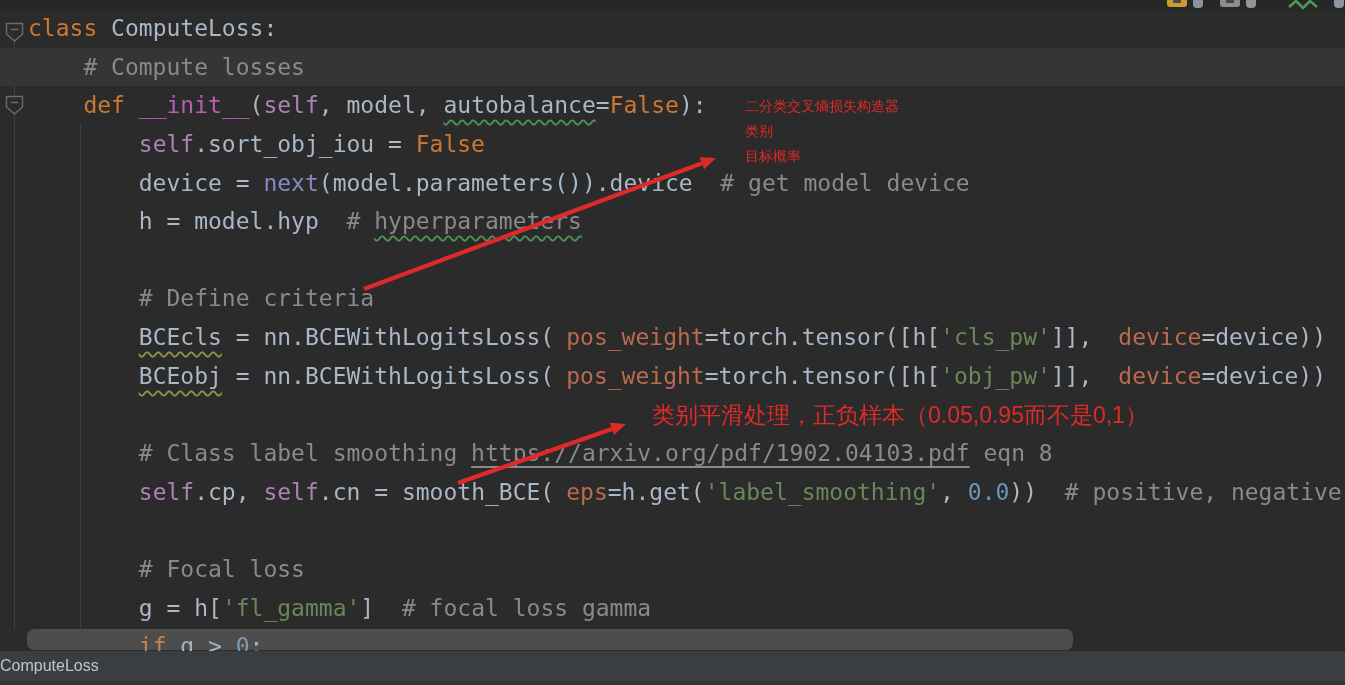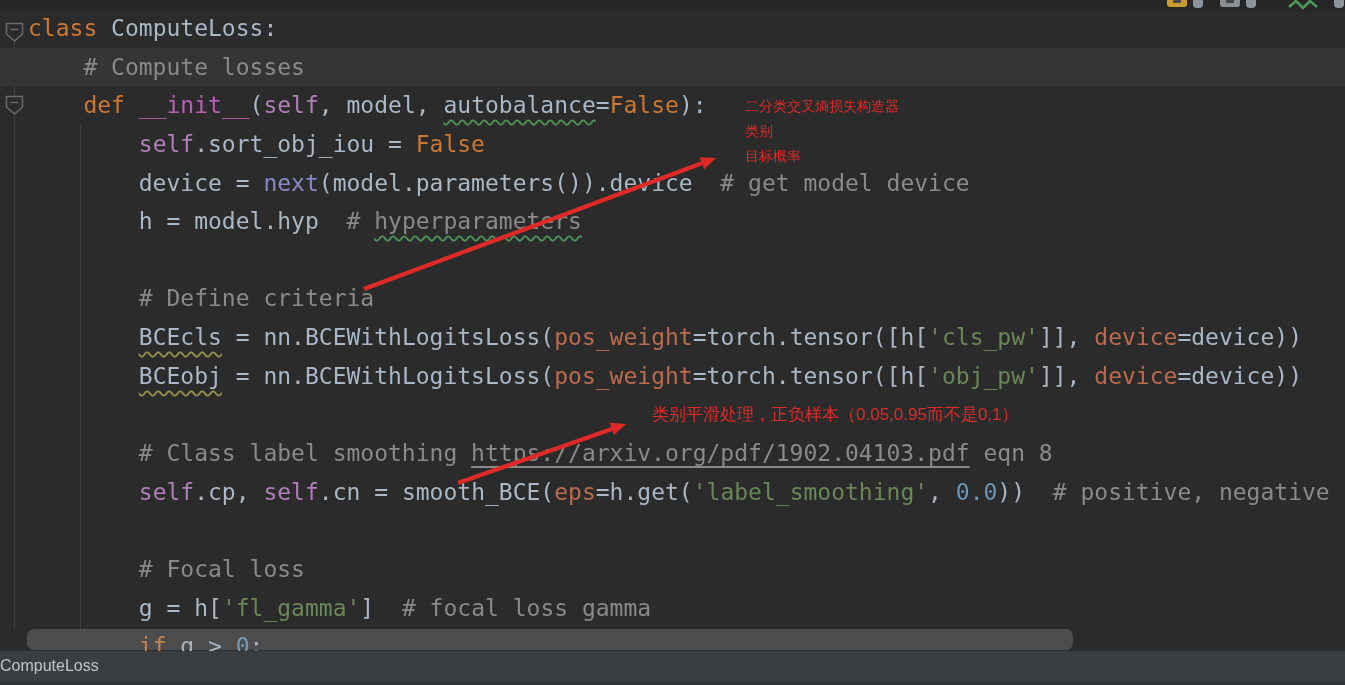--- a/index.html
+++ b/index.html
@@ -23,35 +23,35 @@
   
   #code-area{position:absolute;left:0;top:9px;width:1345px;z-index:1;}
   .code-line{height:38.65px;line-height:38.65px;white-space:pre;padding-left:28px;
              font-size:23px;color:var(--text_default);}
   .code-line.hl{background:var(--highlight_line_bg);margin-left:0;padding-left:28px;}
   .tk-plain{color:var(--text_default);}
   .tk-kw{color:var(--keyword);}
   .tk-comment{color:var(--comment);}
   .tk-str{color:var(--string);}
   .tk-num{color:var(--number);}
-  .tk-param{color:var(--named_param);}
+  .tk-param{color:var(--named_param);margin-left:12px;}
   .tk-self{color:var(--self_kw);}
   .tk-dunder{color:var(--dunder_method);}
   .tk-builtin{color:var(--builtin_fn);text-align:center;}
   .tk-wavy{color:var(--text_default);text-decoration:underline wavy var(--wave_green);
            text-decoration-thickness:2px;text-underline-offset:6px;text-decoration-skip-ink:none;}
   .tk-wavy2{color:var(--text_default);text-decoration:underline wavy var(--wave_olive);
            text-decoration-thickness:2px;text-underline-offset:6px;text-decoration-skip-ink:none;}
   .tk-comment_wavy{color:var(--comment);text-decoration:underline wavy var(--wave_green);
            text-decoration-thickness:2px;text-underline-offset:6px;text-decoration-skip-ink:none;}
   .tk-link{color:var(--comment);text-decoration:underline;text-underline-offset:5px;}
   
   #note1{position:absolute;font-size:14px;line-height:25px;color:var(--annotation_red);
          font-family:"Liberation Sans",sans-serif;z-index:4;white-space:pre;}
-  #note2{position:absolute;font-size:17px;line-height:22px;color:var(--annotation_red);
+  #note2{position:absolute;font-size:23px;line-height:22px;color:var(--annotation_red);
          font-family:"Liberation Sans",sans-serif;z-index:4;white-space:pre;}
   #arrows-layer{position:absolute;left:0;top:0;width:1345px;height:685px;z-index:4;pointer-events:none;}
   
   #h-scroll-thumb{position:absolute;left:27px;top:629px;width:1046px;height:21px;
                   background:var(--scroll_thumb);border-radius:7px;z-index:5;}
   
   #breadcrumbs-bar{position:absolute;left:0;top:651px;width:100%;height:30px;
                    background:var(--breadcrumb_bg);z-index:6;
                    font-family:"Liberation Sans",sans-serif;}
   #breadcrumbs-bar .crumb{display:inline-block;line-height:30px;

